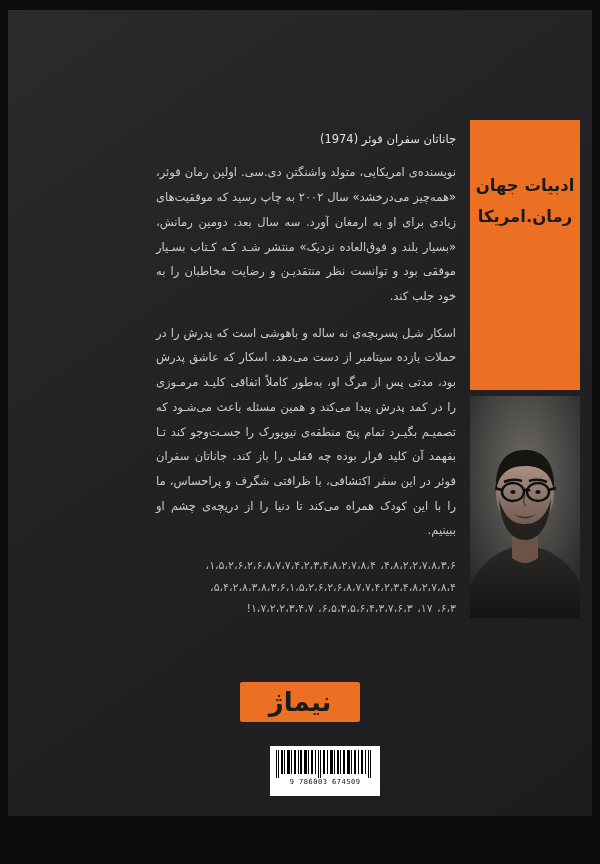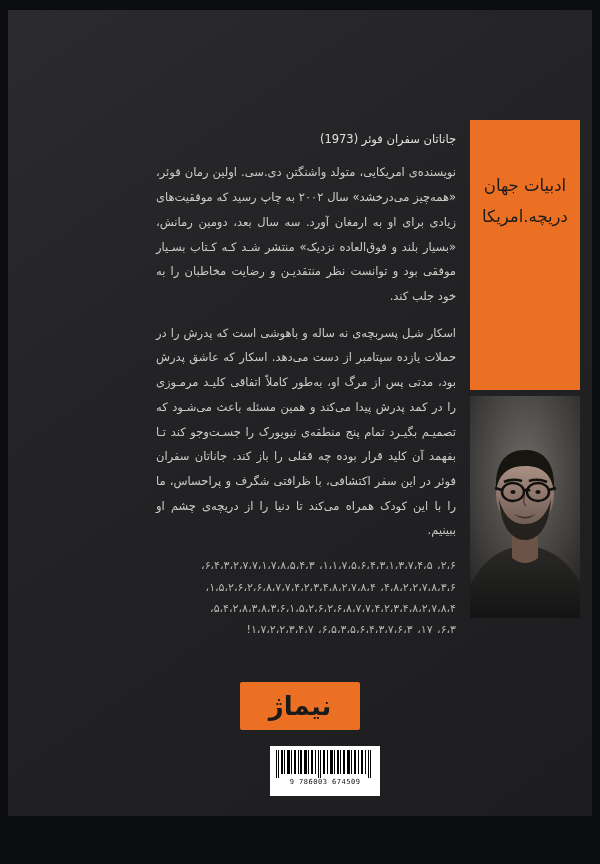--- a/index.html
+++ b/index.html
@@ -45,21 +45,21 @@
   }
   .orange-band .band-text {
     position: absolute;
     right: 0;
     left: 0;
     top: 50px;
     text-align: center;
     color: #1b1b1c;
     font-size: 16.5px;
     line-height: 1.9;
-    font-weight: normal;
+    font-weight: bold;
     letter-spacing: 0px;
     direction: rtl;
   }
 
   
   .photo {
     position: absolute;
     right: 12px;
     top: 386px;
     width: 110px;
@@ -112,21 +112,21 @@
   
   .logo {
     position: absolute;
     left: 232px;
     top: 672px;
     width: 120px;
     height: 48px;
   }
   .logo .logo-box {
     width: 120px;
-    height: 48px;
+    height: 40px;
     background: #eb7023;
     border-radius: 2px;
     position: relative;
     margin-left: 26px;
   }
   .logo .logo-text {
     position: absolute;
     inset: 0;
     color: #1a1a1b;
     font-size: 26px;
@@ -166,21 +166,21 @@
 </style>
 </head>
 <body>
 
 <div class="page">
   <div class="cover">
 
     <div class="orange-band">
       <div class="band-text">
         <div>ادبیات جهان</div>
-        <div>دریچه.امریکا</div>
+        <div>رمان.امریکا</div>
       </div>
     </div>
 
     <div class="photo">
       <svg width="110" height="222" viewBox="0 0 110 222">
         <defs>
           <radialGradient id="bg" cx="50%" cy="35%" r="80%">
             <stop offset="0%" stop-color="#6d6a66"></stop>
             <stop offset="60%" stop-color="#403e3c"></stop>
             <stop offset="100%" stop-color="#1d1d1e"></stop>
@@ -221,27 +221,26 @@
         <path d="M34 86 q9 -4 18 -1" stroke="#14110d" stroke-width="2.6" fill="none"></path>
         <path d="M59 85 q9 -3 18 1" stroke="#14110d" stroke-width="2.6" fill="none"></path>
 
         <path d="M55 99 q-3 8 1 11" stroke="#5a463c" stroke-width="1.6" fill="none"></path>
 
         <rect x="0" y="0" width="110" height="222" fill="none"></rect>
       </svg>
     </div>
 
     <div class="text-col">
-      <div class="heading">جاناتان سفران فوئر (1973)</div>
+      <div class="heading">جاناتان سفران فوئر (1974)</div>
 
       <p class="para">نویسنده‌ی امریکایی، متولد واشنگتن دی.سی. اولین رمان فوئر، «همه‌چیز می‌درخشد» سال ۲۰۰۲ به چاپ رسید که موفقیت‌های زیادی برای او به ارمغان آورد. سه سال بعد، دومین رمانش، «بسیار بلند و فوق‌العاده نزدیک» منتشر شـد کـه کـتاب بسـیار موفقی بود و توانست نظر منتقدیـن و رضایت مخاطبان را به خود جلب کند.</p>
       <p class="para">اسکار شـِل پسربچه‌ی نه ساله و باهوشی است که پدرش را در حملات یازده سپتامبر از دست می‌دهد. اسکار که عاشق پدرش بود، مدتی پس از مرگ او، به‌طور کاملاً اتفاقی کلیـد مرمـوزی را در کمد پدرش پیدا می‌کند و همین مسئله باعث می‌شـود که تصمیـم بگیـرد تمام پنج منطقه‌ی نیویورک را جسـت‌وجو کند تـا بفهمد آن کلید قرار بوده چه قفلی را باز کند. جاناتان سفران فوئر در این سفر اکتشافی، با ظرافتی شگرف و پراحساس، ما را با این کودک همراه می‌کند تا دنیا را از دریچه‌ی چشم او ببینیم.</p>
 
 
-      <p class="numbers">۲،۶، ۱،۱،۷،۵،۶،۴،۳،۱،۳،۷،۴،۵، ۶،۴،۳،۲،۷،۷،۱،۷،۸،۵،۴،۳،</p>
       <p class="numbers">۴،۸،۲،۲،۷،۸،۳،۶، ۱،۵،۲،۶،۲،۶،۸،۷،۷،۴،۲،۳،۴،۸،۲،۷،۸،۴،</p>
       <p class="numbers">۵،۴،۲،۸،۳،۸،۳،۶،۱،۵،۲،۶،۲،۶،۸،۷،۷،۴،۲،۳،۴،۸،۲،۷،۸،۴،</p>
       <p class="numbers">۶،۳، ۱۷، ۶،۵،۳،۵،۶،۴،۳،۷،۶،۳،  ۱،۷،۲،۲،۳،۴،۷!</p>
     </div>
 
     <div class="logo">
       <div class="logo-box">
         <div class="logo-text">نیماژ</div>
       </div>
     </div>

